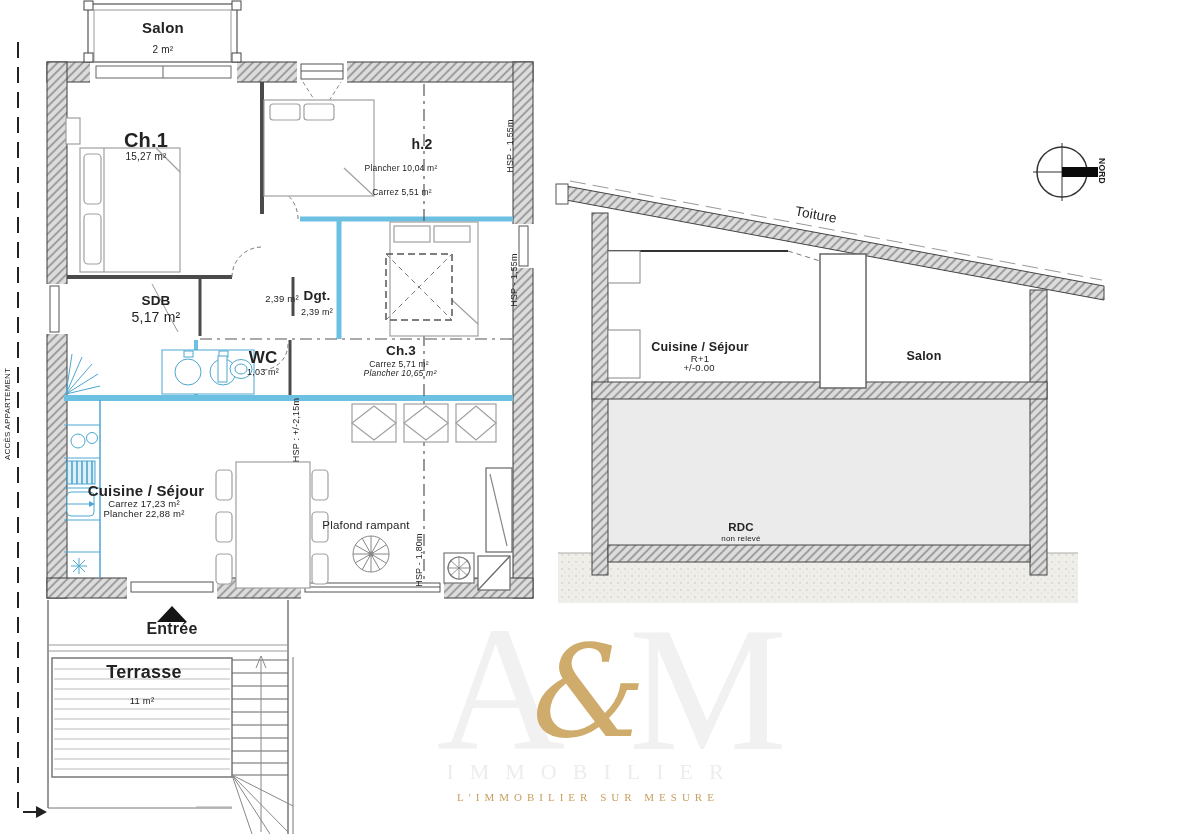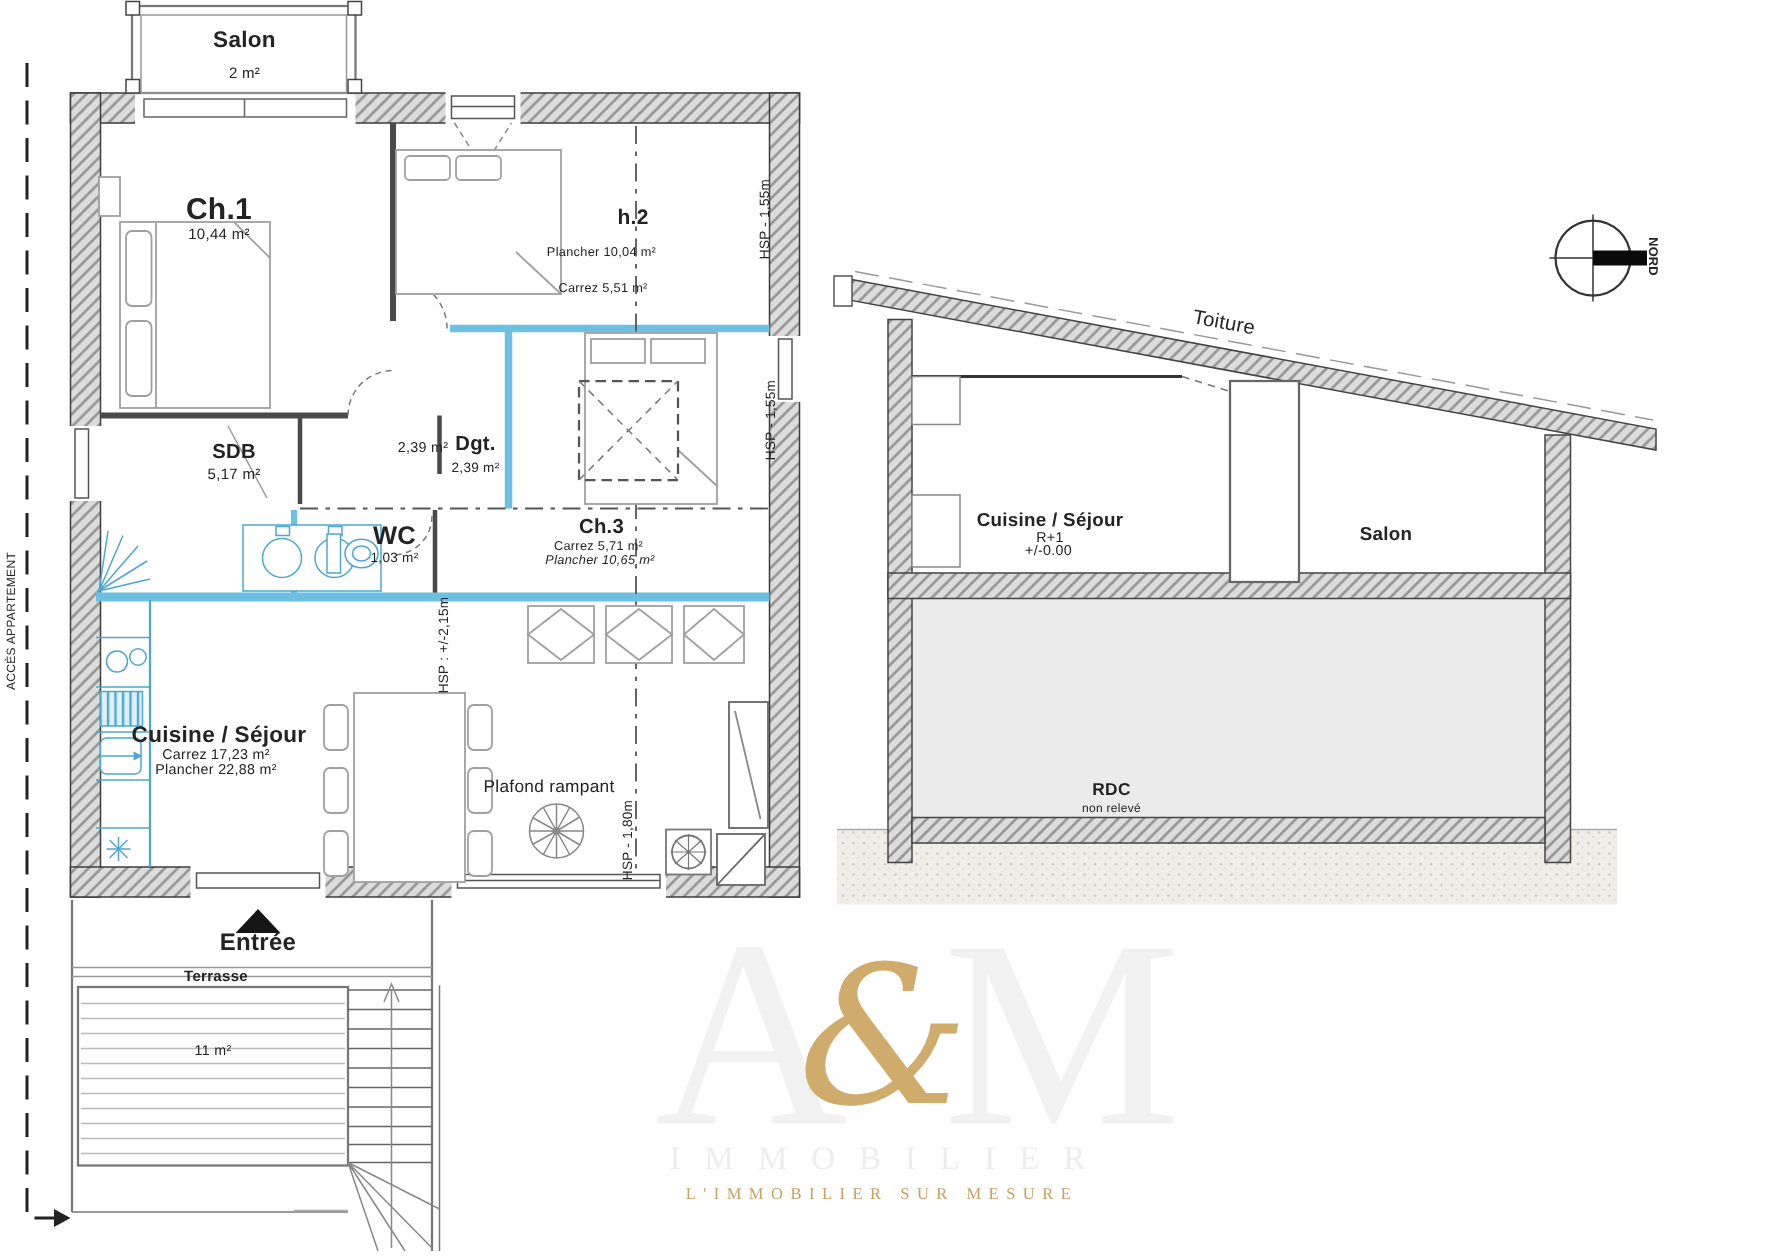--- a/index.html
+++ b/index.html
@@ -269,45 +269,45 @@
       <circle cx="1062" cy="172" r="25" fill="#fff" stroke-width="1.5"></circle>
       <line x1="1033" y1="172" x2="1098" y2="172"></line>
       <line x1="1062" y1="143" x2="1062" y2="201"></line>
       <rect x="1062" y="167" width="36" height="10" fill="#0a0a0a" stroke="none"></rect>
     </g>
   </svg>
 
   <div class="lbl b" style="left:163px;top:27px;font-size:15px;">Salon</div>
   <div class="lbl" style="left:163px;top:50px;font-size:10px;">2 m²</div>
   <div class="lbl b" style="left:146px;top:140px;font-size:20px;">Ch.1</div>
-  <div class="lbl" style="left:146px;top:157px;font-size:10px;">10,44 m²</div>
+  <div class="lbl" style="left:146px;top:157px;font-size:10px;">15,27 m²</div>
   <div class="lbl b" style="left:404px;top:144px;font-size:14px;margin-left:18px;">h.2</div>
   <div class="lbl" style="left:402px;top:158px;font-size:8.5px;margin-top:34px;">Carrez 5,51 m²</div>
   <div class="lbl" style="left:401px;top:168px;font-size:8.5px;">Plancher 10,04 m²</div>
   <div class="lbl b" style="left:156px;top:301px;font-size:13.5px;">SDB</div>
-  <div class="lbl" style="left:156px;top:317px;font-size:10px;">5,17 m²</div>
+  <div class="lbl" style="left:156px;top:317px;font-size:14px;">5,17 m²</div>
   <div class="lbl" style="left:282px;top:299px;font-size:9.5px;">2,39 m²</div>
   <div class="lbl b" style="left:317px;top:296px;font-size:13.5px;">Dgt.</div>
   <div class="lbl" style="left:317px;top:312px;font-size:9px;">2,39 m²</div>
   <div class="lbl b" style="left:263px;top:357px;font-size:17px;">WC</div>
   <div class="lbl" style="left:263px;top:372px;font-size:9px;">1,03 m²</div>
   <div class="lbl b" style="left:401px;top:351px;font-size:13.5px;">Ch.3</div>
   <div class="lbl" style="left:399px;top:364px;font-size:8.5px;">Carrez 5,71 m²</div>
   <div class="lbl" style="left:400px;top:373px;font-size:8.5px;font-style:italic;">Plancher 10,65 m²</div>
   <div class="lbl b" style="left:146px;top:490px;font-size:15px;">Cuisine / Séjour</div>
   <div class="lbl" style="left:144px;top:504px;font-size:9.5px;">Carrez 17,23 m²</div>
   <div class="lbl" style="left:144px;top:514px;font-size:9.5px;">Plancher 22,88 m²</div>
   <div class="lbl" style="left:366px;top:526px;font-size:11.5px;">Plafond rampant</div>
   <div class="lbl r-ccw" style="left:510px;top:146px;font-size:9px;">HSP - 1,55m</div>
   <div class="lbl r-ccw" style="left:514px;top:280px;font-size:9px;">HSP - 1,55m</div>
   <div class="lbl r-ccw" style="left:296px;top:430px;font-size:9px;">HSP : +/-2,15m</div>
   <div class="lbl r-ccw" style="left:419px;top:560px;font-size:9px;">HSP - 1,80m</div>
   <div class="lbl r-ccw" style="left:8px;top:414px;font-size:8px;">ACCÈS APPARTEMENT</div>
   <div class="lbl b" style="left:172px;top:629px;font-size:16px;">Entrée</div>
-  <div class="lbl b" style="left:144px;top:652px;font-size:10px;">Terrasse</div>
+  <div class="lbl b" style="left:144px;top:672px;font-size:18px;">Terrasse</div>
   <div class="lbl" style="left:142px;top:701px;font-size:9.5px;">11 m²</div>
 
   <div class="lbl r-10" style="left:816px;top:215px;font-size:13.5px;">Toiture</div>
   <div class="lbl b" style="left:700px;top:347px;font-size:12.5px;">Cuisine / Séjour</div>
   <div class="lbl" style="left:700px;top:359px;font-size:9.5px;">R+1</div>
   <div class="lbl" style="left:699px;top:368px;font-size:9.5px;">+/-0.00</div>
   <div class="lbl b" style="left:924px;top:356px;font-size:12.5px;">Salon</div>
   <div class="lbl b" style="left:741px;top:528px;font-size:11.5px;">RDC</div>
   <div class="lbl" style="left:741px;top:539px;font-size:8px;">non relevé</div>
   <div class="lbl b r-cw" style="left:1102px;top:171px;font-size:8.5px;">NORD</div>

